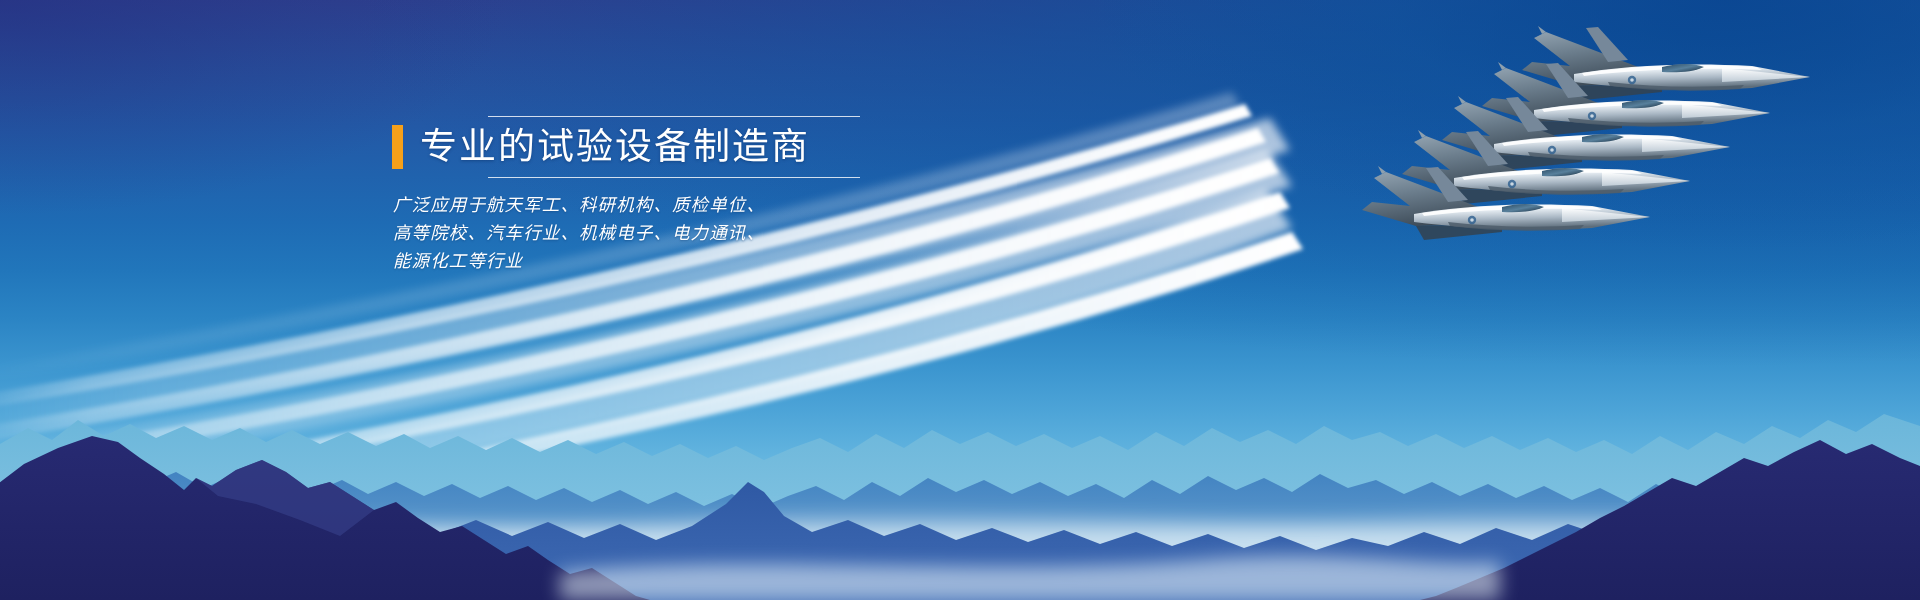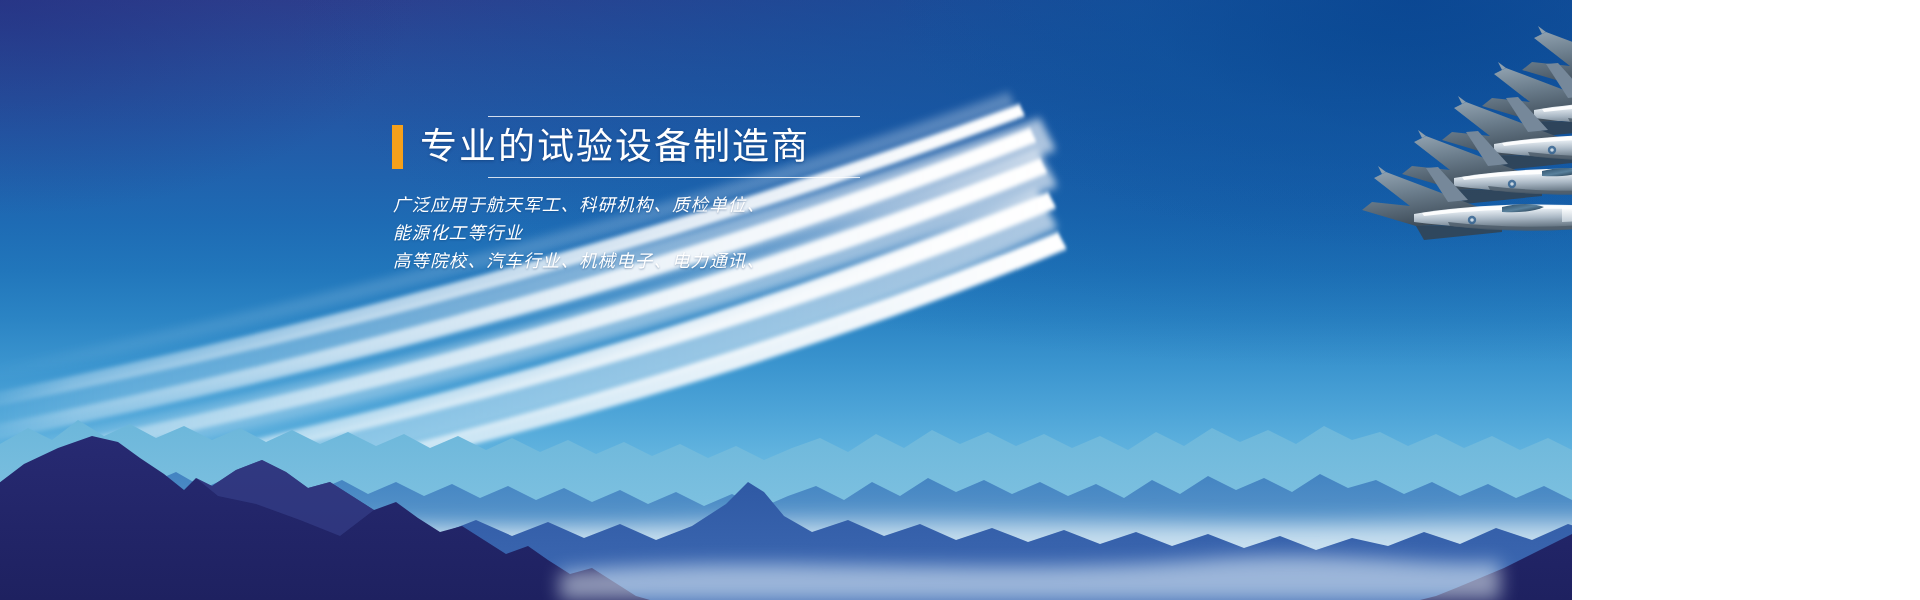--- a/index.html
+++ b/index.html
@@ -8,21 +8,21 @@
     padding: 0;
     background: #ffffff;
   }
   body {
     font-family: "Liberation Sans", "DejaVu Sans", sans-serif;
   }
 
   
   .banner {
     position: relative;
-    width: 1572px;
+    width: 1920px;
     height: 600px;
     overflow: hidden;
     background: #1d6cb5;
   }
 
   
   .sky {
     position: absolute;
     inset: 0;
     background:
@@ -377,18 +377,18 @@
 
     <div class="headline-row">
       <span class="accent-bar"></span>
       <span class="headline">专业的试验设备制造商</span>
     </div>
 
     <div class="rule bottom"></div>
 
     <div class="sub">
       <div>广泛应用于航天军工、科研机构、质检单位、</div>
+      <div>高等院校、汽车行业、机械电子、电力通讯、</div>
       <div>能源化工等行业</div>
-      <div>高等院校、汽车行业、机械电子、电力通讯、</div>
     </div>
   </div>
 
 </div>
 
 </body></html>

